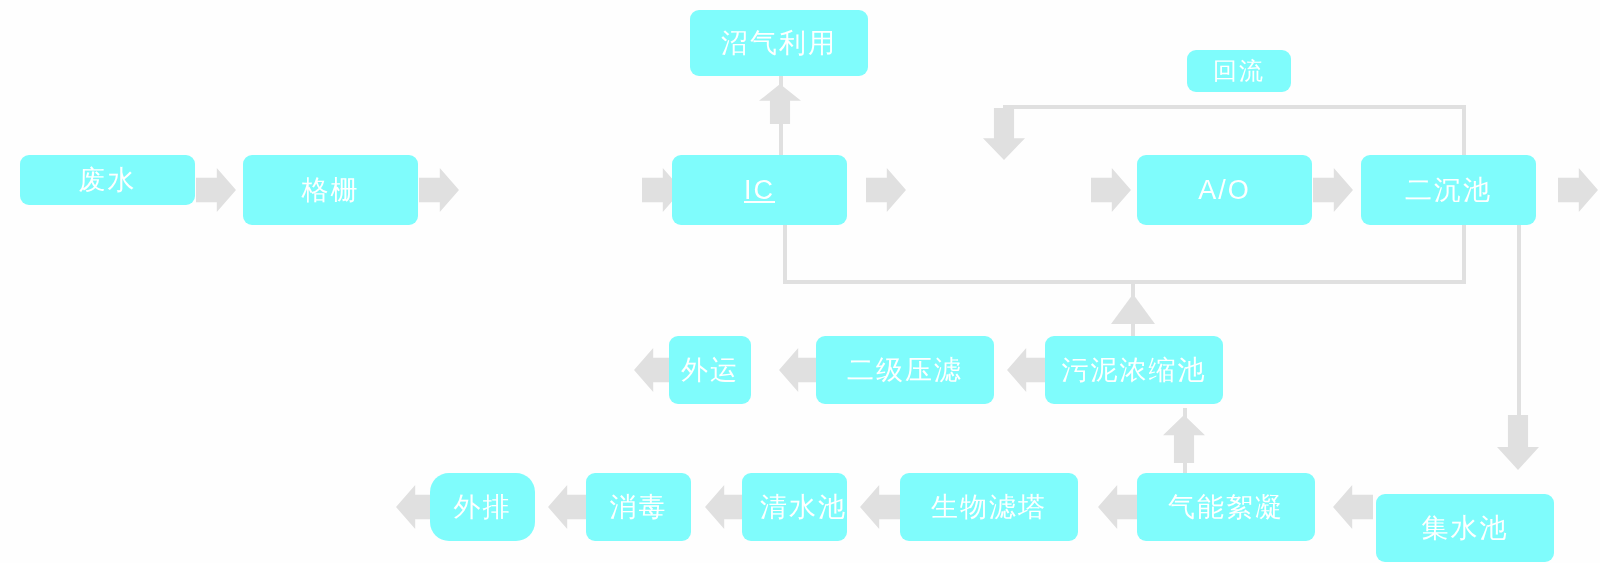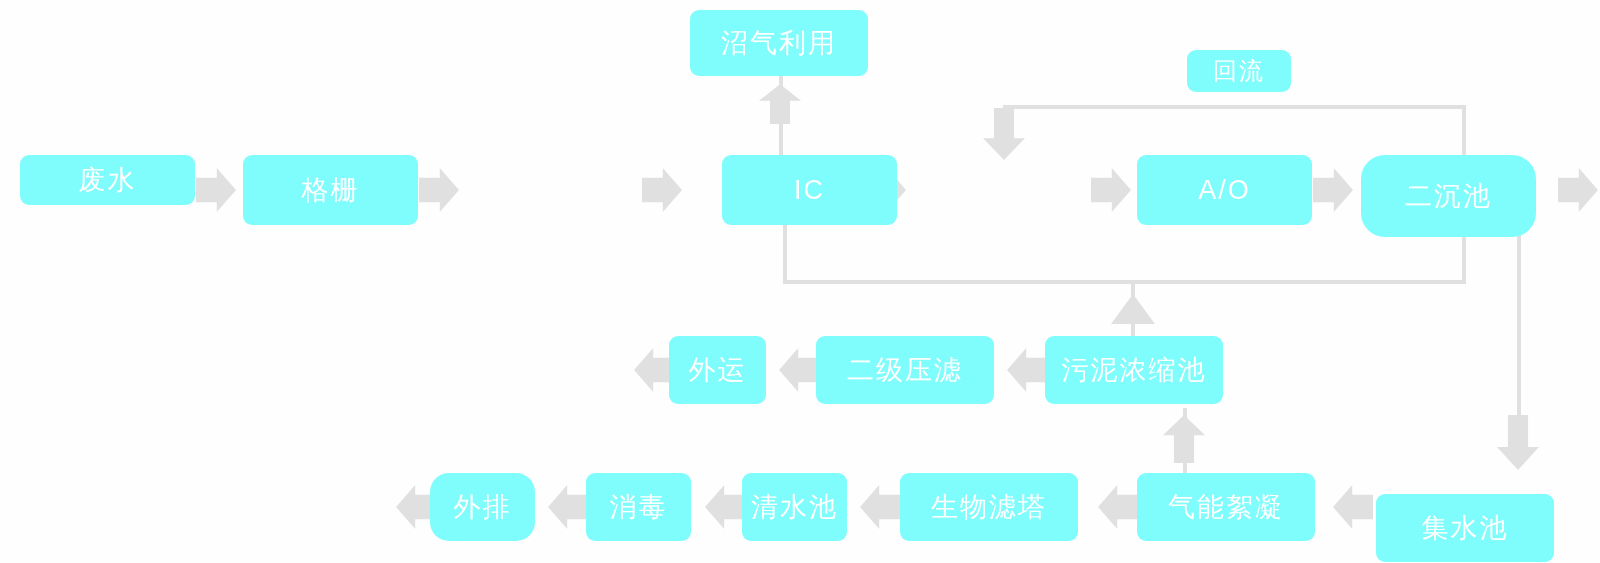--- a/index.html
+++ b/index.html
@@ -98,48 +98,48 @@
   </div>
   <div class="chev right" style="left:196px;top:168px;"></div>
 
   <div class="node" style="left:243px;top:155px;width:175px;height:70px;">
     <span>格栅</span>
   </div>
   <div class="chev right" style="left:419px;top:168px;"></div>
 
   <div class="chev right" style="left:642px;top:168px;"></div>
 
-  <div class="node" style="left:722px;top:155px;width:175px;height:70px;">
+  <div class="node" style="left:672px;top:155px;width:175px;height:70px;text-decoration:underline;">
     <span>IC</span>
   </div>
   <div class="chev right" style="left:866px;top:168px;"></div>
 
   <div class="chev right" style="left:1091px;top:168px;"></div>
 
   <div class="node" style="left:1137px;top:155px;width:175px;height:70px;">
     <span>A/O</span>
   </div>
   <div class="chev right" style="left:1313px;top:168px;"></div>
 
-  <div class="node" style="left:1361px;top:155px;width:175px;height:82px;border-radius:24px;">
+  <div class="node" style="left:1361px;top:155px;width:175px;height:70px;">
     <span>二沉池</span>
   </div>
   <div class="chev right" style="left:1558px;top:168px;"></div>
 
   <div class="node small" style="left:1187px;top:50px;width:104px;height:42px;">
     <span>回流</span>
   </div>
 
   <div class="node" style="left:690px;top:10px;width:178px;height:66px;">
     <span>沼气利用</span>
   </div>
 
   <div class="chev left" style="left:634px;top:348px;"></div>
 
-  <div class="node" style="left:669px;top:336px;width:97px;height:68px;">
+  <div class="node" style="left:669px;top:336px;width:82px;height:68px;">
     <span>外运</span>
   </div>
   <div class="chev left" style="left:779px;top:348px;"></div>
 
   <div class="node" style="left:816px;top:336px;width:178px;height:68px;">
     <span>二级压滤</span>
   </div>
   <div class="chev left" style="left:1007px;top:348px;"></div>
 
   <div class="node" style="left:1045px;top:336px;width:178px;height:68px;">
@@ -151,21 +151,21 @@
   <div class="node" style="left:430px;top:473px;width:105px;height:68px;border-radius:19px;">
     <span>外排</span>
   </div>
   <div class="chev left" style="left:548px;top:485px;"></div>
 
   <div class="node" style="left:586px;top:473px;width:105px;height:68px;">
     <span>消毒</span>
   </div>
   <div class="chev left" style="left:705px;top:485px;"></div>
 
-  <div class="node" style="left:742px;top:473px;width:105px;height:68px;">
+  <div class="node" style="left:742px;top:473px;width:105px;height:68px;justify-content:flex-end;">
     <span>清水池</span>
   </div>
   <div class="chev left" style="left:860px;top:485px;"></div>
 
   <div class="node" style="left:900px;top:473px;width:178px;height:68px;">
     <span>生物滤塔</span>
   </div>
   <div class="chev left" style="left:1098px;top:485px;"></div>
 
   <div class="node" style="left:1137px;top:473px;width:178px;height:68px;">

